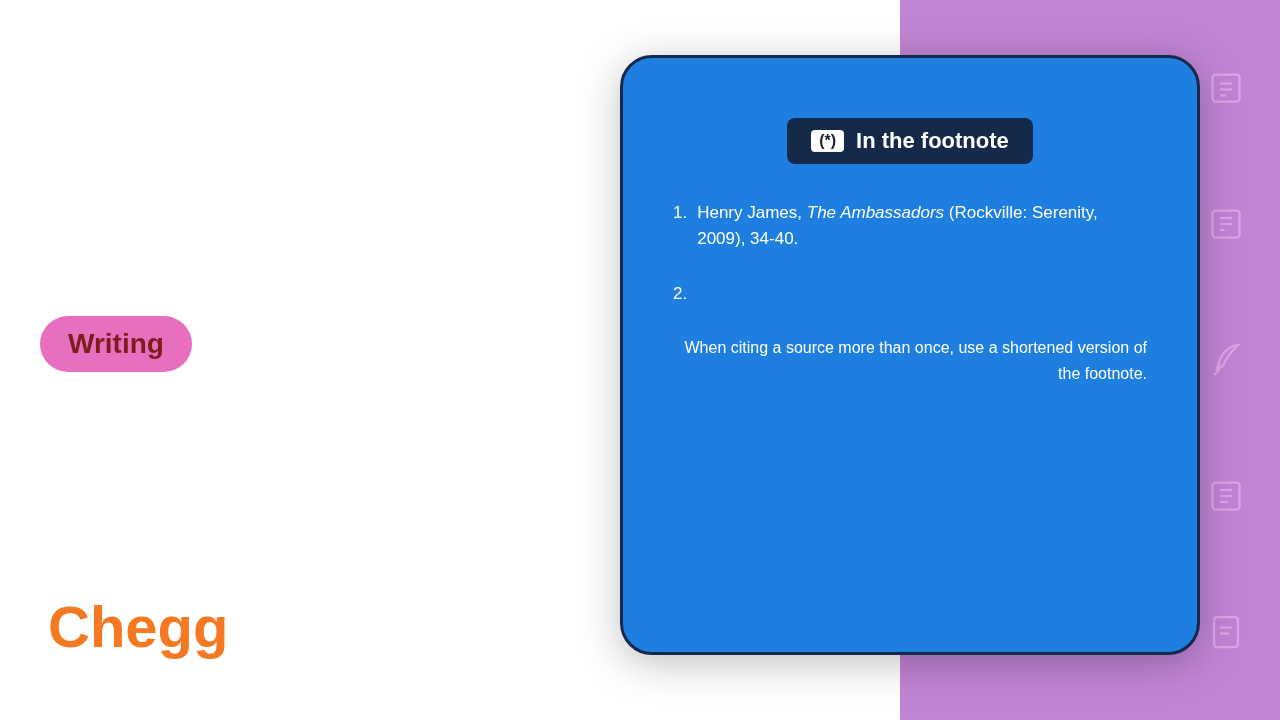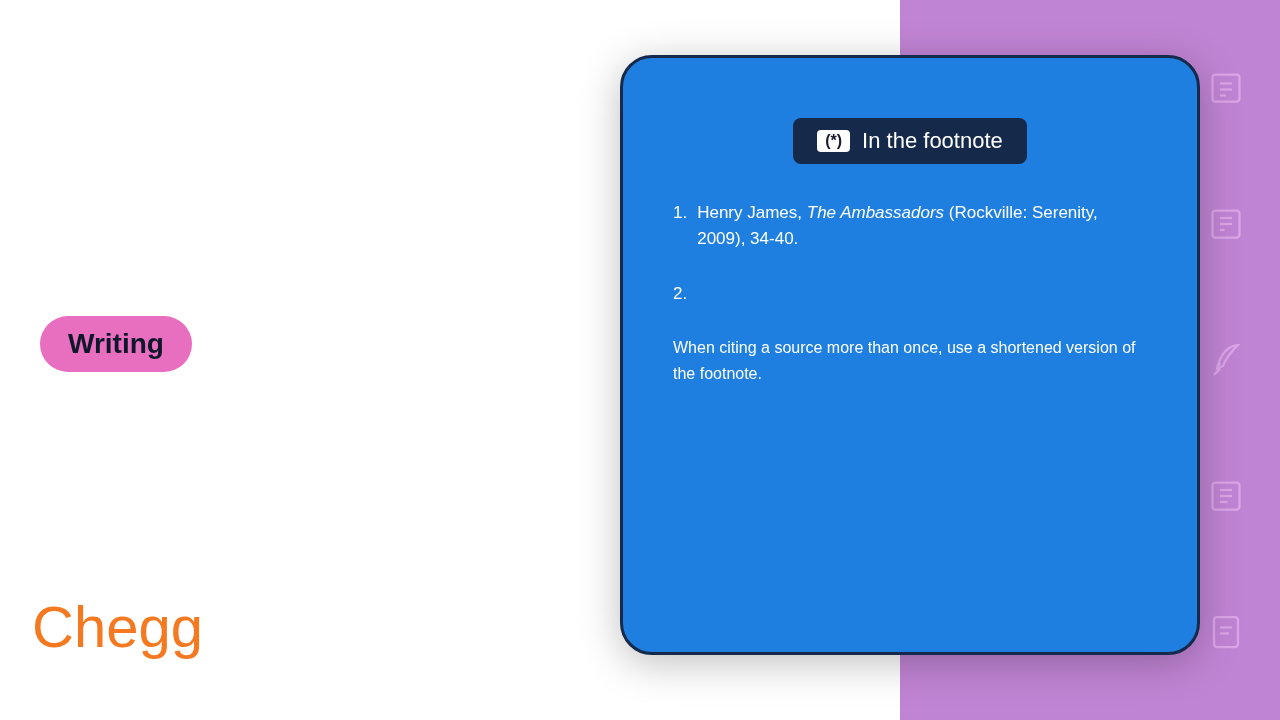--- a/index.html
+++ b/index.html
@@ -62,44 +62,44 @@
       width: 500px;
       height: 720px;
       display: flex;
       flex-direction: column;
       justify-content: center;
       z-index: 2;
     }
 
     .writing-badge {
       background: #e86fc0;
-      color: #0f172a;
+      color: #7f1d1d;
       font-size: 28px;
       font-weight: 700;
       padding: 12px 28px;
       border-radius: 40px;
       display: inline-block;
       margin-bottom: 32px;
       width: fit-content;
     }
 
     .main-title {
       font-size: 52px;
       font-weight: 800;
       color: #1a1a2e;
       line-height: 1.15;
       margin-bottom: 0;
     }
 
     .chegg-logo {
       position: absolute;
       bottom: 60px;
-      left: 32px;
+      left: 48px;
       font-size: 58px;
-      font-weight: 400;
+      font-weight: 700;
       color: #f47920;
       z-index: 2;
     }
 
     
     .blue-card {
       position: absolute;
       left: 620px;
       top: 55px;
       width: 580px;
@@ -131,21 +131,21 @@
       background: white;
       color: #1a1a2e;
       font-weight: 700;
       padding: 2px 8px;
       border-radius: 4px;
       font-size: 16px;
     }
 
     .footnote-header-text {
       font-size: 22px;
-      font-weight: 400;
+      font-weight: 700;
       color: white;
     }
 
     
     .citation-list {
       list-style: none;
       color: white;
       font-size: 17px;
       line-height: 1.55;
     }
@@ -164,20 +164,21 @@
 
     .citation-text em {
     }
 
     .note-text {
       color: white;
       font-size: 16px;
       line-height: 1.6;
       margin-top: 8px;
       padding-left: 0;
+      text-align: right;
     }
 
     
     .white-bg {
       position: absolute;
       left: 0;
       top: 0;
       width: 900px;
       height: 720px;
       background: #ffffff;

